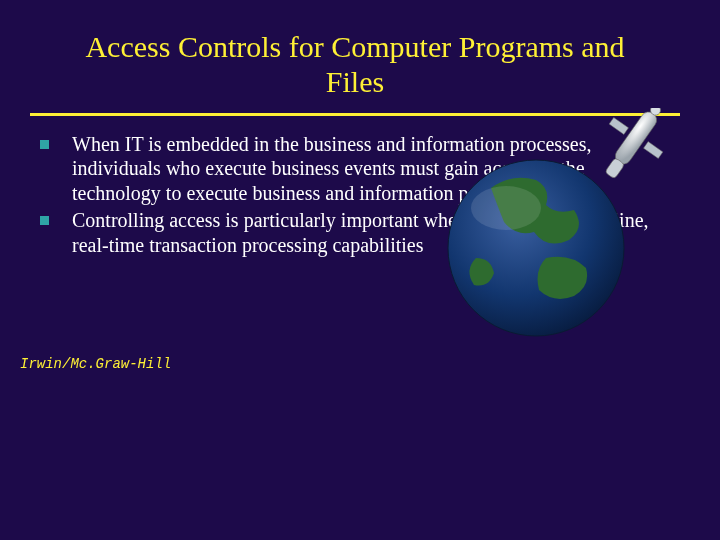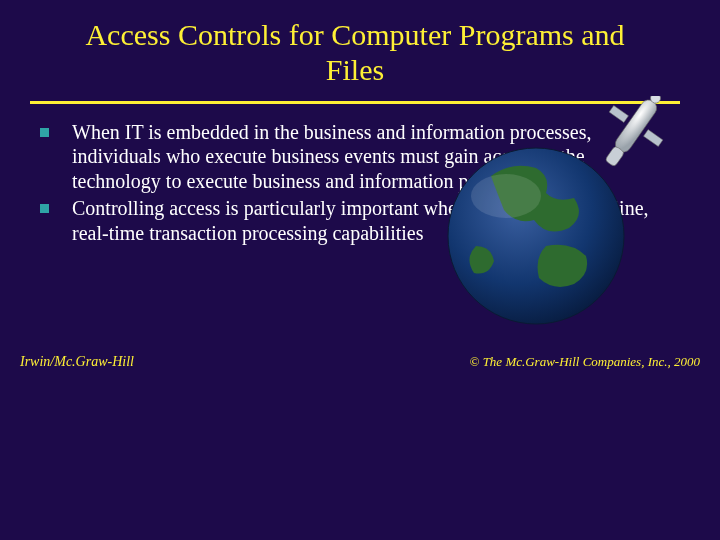--- a/index.html
+++ b/index.html
@@ -8,20 +8,21 @@
     background: #1d0a4a;
     font-family: "Times New Roman", Times, serif;
     color: #ffffff;
     position: relative;
   }
   .slide {
     width: 720px;
     height: 384px;
     position: relative;
     padding: 18px 40px 0 30px;
+    margin-top: 12px;
   }
   .title {
     color: #fef035;
     font-size: 30px;
     font-weight: 400;
     text-align: center;
     line-height: 1.15;
     padding: 0 40px 14px 40px;
   }
   .divider {
@@ -45,30 +46,31 @@
   .bullets li .sq {
     position: absolute;
     left: 8px;
     top: 8px;
     width: 9px;
     height: 9px;
     background: #2fa4a6;
   }
   .footer {
     position: absolute;
-    bottom: 14px;
+    bottom: 24px;
     left: 0;
     width: 100%;
     padding: 0 20px;
     display: flex;
     justify-content: space-between;
     align-items: flex-end;
     color: #fef035;
     font-style: italic;
     font-size: 14px;
+    font-family: Liberation Mono, monospace;
   }
   .footer-right {
     font-size: 13px;
   }
   
   .illus {
     position: absolute;
     right: 24px;
     bottom: 58px;
     width: 300px;
@@ -130,16 +132,15 @@
         <circle cx="0" cy="-34" r="5" fill="#d8dee4" stroke="#666" stroke-width="0.6"></circle>
 
         <rect x="-30" y="-4" width="18" height="8" fill="#b8c2cc" stroke="#666" stroke-width="0.5"></rect>
         <rect x="12" y="-4" width="18" height="8" fill="#b8c2cc" stroke="#666" stroke-width="0.5"></rect>
       </g>
     </svg>
   </div>
 
   <div class="footer">
     <span class="footer-left">Irwin/Mc.Graw-Hill</span>
-    <span class="footer-right">© The Mc.Graw-Hill Companies, Inc., 2000</span>
   </div>
 
 </div>
 
 </body></html>

